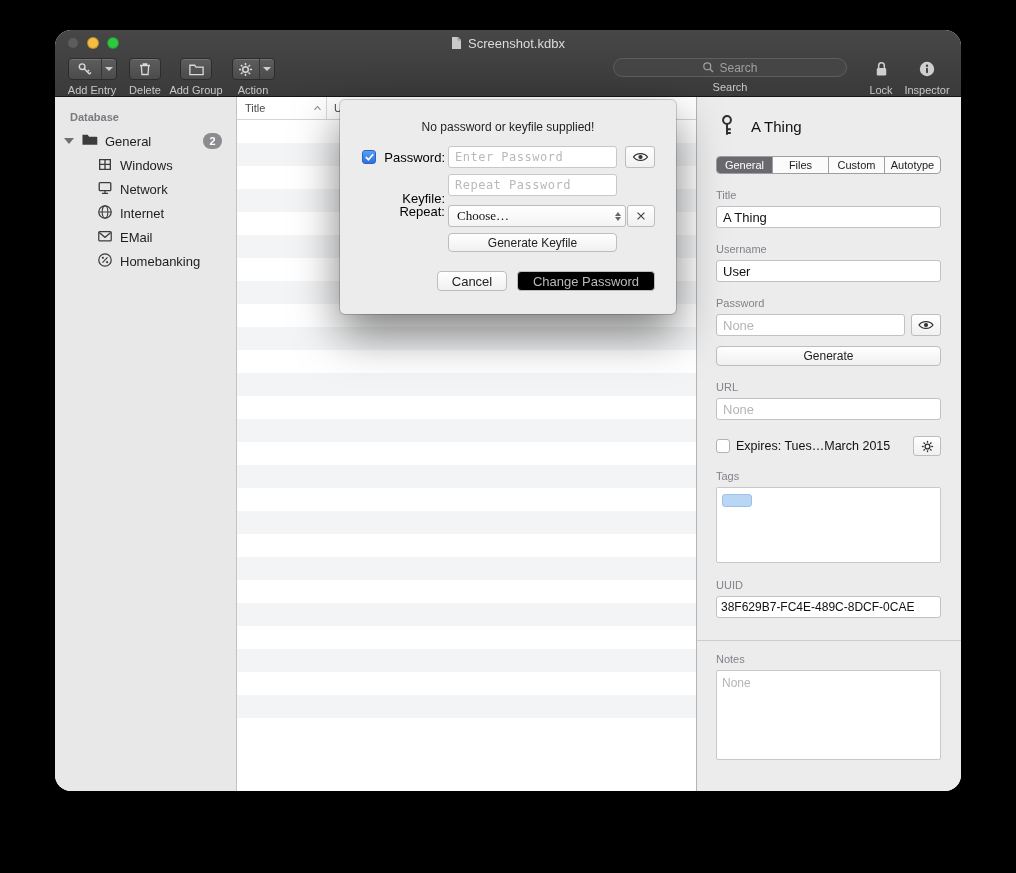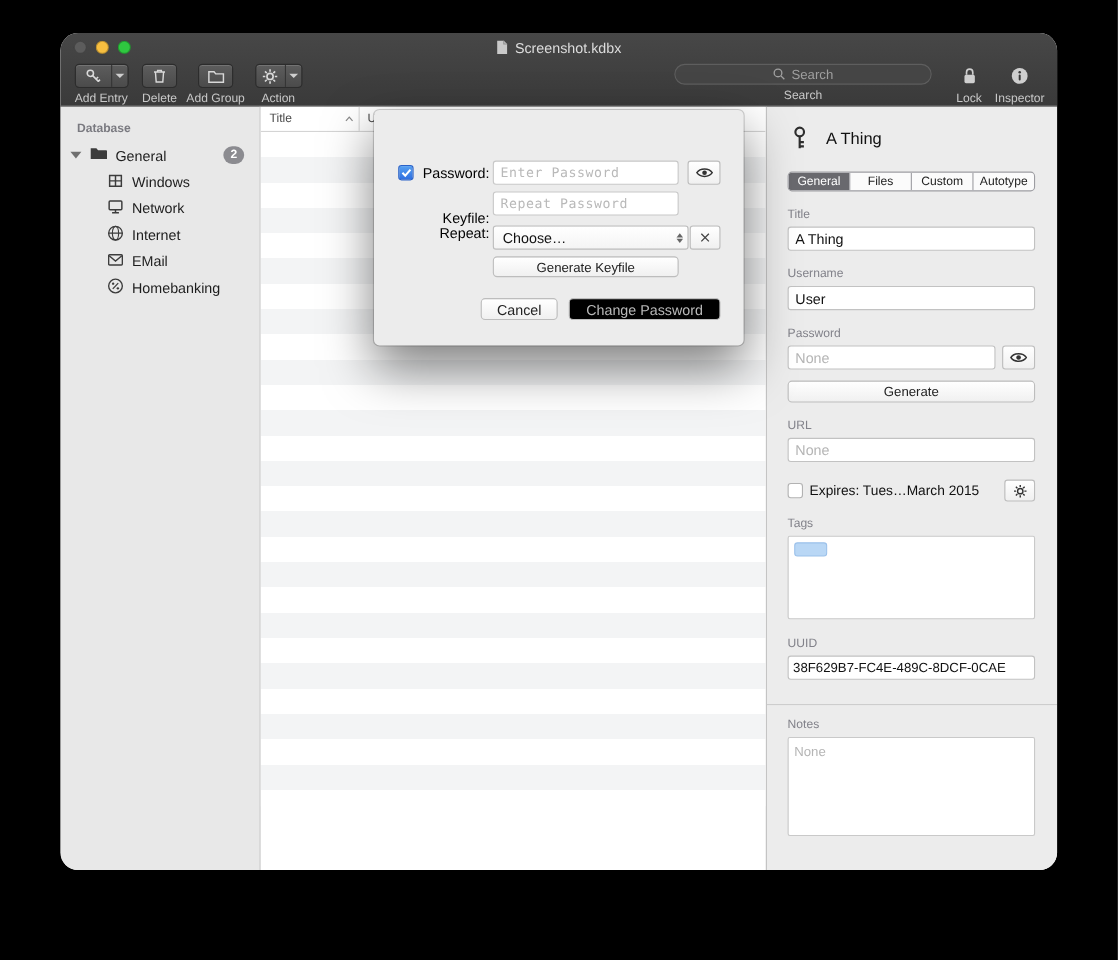--- a/index.html
+++ b/index.html
@@ -111,21 +111,21 @@
   .dlg-label { position:absolute; font-size:13px; color:#000; text-align:right; width:65px; left:40px; }
   .dlg-field { position:absolute; left:108px; width:169px; height:22px; background:#fff;
                border:1px solid #c8c8c8; border-radius:3px; padding:0 6px; font-size:12px; color:#333;
                font-family:"DejaVu Sans Mono",monospace; }
   .dlg-field::placeholder { color:#b9b9b9; letter-spacing:.5px; }
   .dlg-sq { position:absolute; width:30px; height:22px; background:linear-gradient(#fff,#f0f0f0);
             border:1px solid #bdbdbd; border-radius:3px; display:flex; align-items:center;
             justify-content:center; color:#333; }
   .popup { position:absolute; left:108px; top:105px; width:178px; height:22px; background:linear-gradient(#fff,#f4f4f4);
            border:1px solid #bdbdbd; border-radius:3px; display:flex; align-items:center;
-           font-size:13px; color:#111; padding-left:8px; }
+           font-size:13px; color:#111; padding-left:8px;font-family:Liberation Serif, serif; }
   .popup-stepper { margin-left:auto; margin-right:4px; display:flex; flex-direction:column; gap:1px;
                    align-items:center; }
   .tri-up { width:0; height:0; border-left:3.5px solid transparent; border-right:3.5px solid transparent;
             border-bottom:4.5px solid #666; }
   .tri-down { width:0; height:0; border-left:3.5px solid transparent; border-right:3.5px solid transparent;
               border-top:4.5px solid #666; }
   .dlg-btn { position:absolute; height:20px; background:linear-gradient(#fff,#f0f0f0);
              border:1px solid #bdbdbd; border-radius:4px; font-size:13px; color:#222;
              font-family:"Liberation Sans",sans-serif; }
   .dlg-btn.disabled { color:#b9b9b9; background:#000000; }
@@ -399,20 +399,21 @@
       <input class="insp-field uuid-field" type="text" value="38F629B7-FC4E-489C-8DCF-0CAE" style="">
 
       <div class="insp-divider"></div>
 
       <div class="insp-label notes-label">Notes</div>
       <textarea class="notes-box" placeholder="None" style=""></textarea>
     </div>
   </div>
 
   <div class="dialog">
+    <div class="dlg-msg">No password or keyfile supplied!</div>
 
     <span class="checkbox checked" style="position:absolute;left:22px;top:50px;">
       <svg width="11" height="10" viewBox="0 0 12 11">
           <polyline points="2,5.5 4.8,8.5 10,2.5" fill="none" stroke="#fff" stroke-width="2"></polyline>
         </svg>
     </span>
     <span class="dlg-label" style="top:50px;">Password:</span>
     <input class="dlg-field" type="text" style="top: 46px;" placeholder="Enter Password">
     <span class="dlg-sq" style="left:285px;top:46px;">
       <svg width="17" height="12" viewBox="0 0 16 12">

